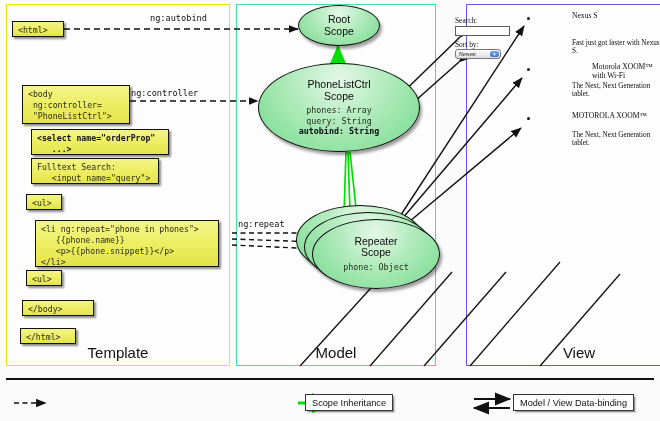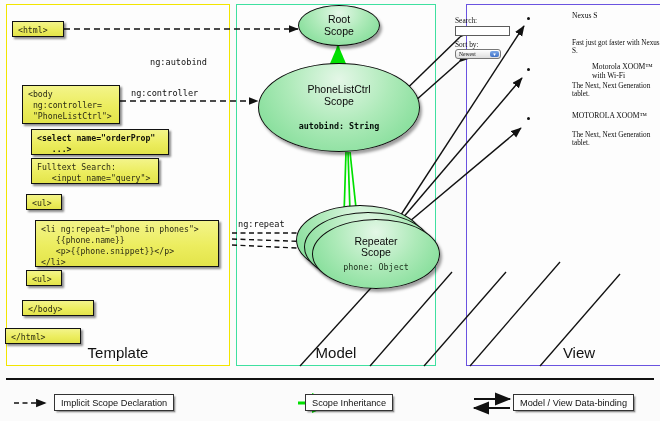--- a/index.html
+++ b/index.html
@@ -106,54 +106,55 @@
 
     <line x1="300" y1="366" x2="400" y2="256" stroke="#111" stroke-width="1.3"></line>
     <line x1="370" y1="366" x2="452" y2="272" stroke="#111" stroke-width="1.3"></line>
     <line x1="424" y1="366" x2="506" y2="272" stroke="#111" stroke-width="1.3"></line>
     <line x1="470" y1="366" x2="560" y2="262" stroke="#111" stroke-width="1.3"></line>
     <line x1="540" y1="366" x2="620" y2="274" stroke="#111" stroke-width="1.3"></line>
   </svg>
 
   <div class="codebox" style="left:12px;top:21px;width:52px;height:16px;">&lt;html&gt;</div>
 
-  <div class="codebox" style="left:22px;top:85px;width:98px;height:39px;">&lt;body
+  <div class="codebox" style="left:22px;top:85px;width:108px;height:39px;">&lt;body
  ng:controller=
  "PhoneListCtrl"&gt;</div>
 
   <div class="codebox bold" style="left:31px;top:129px;width:138px;height:26px;">&lt;select name="orderProp"
    ...&gt;</div>
 
   <div class="codebox" style="left:31px;top:158px;width:128px;height:26px;">Fulltext Search:
    &lt;input name="query"&gt;</div>
 
   <div class="codebox" style="left:26px;top:194px;width:36px;height:16px;">&lt;ul&gt;</div>
 
   <div class="codebox" style="left:35px;top:220px;width:184px;height:47px;">&lt;li ng:repeat="phone in phones"&gt;
    {{phone.name}}
    &lt;p&gt;{{phone.snippet}}&lt;/p&gt;
 &lt;/li&gt;</div>
 
   <div class="codebox" style="left:26px;top:270px;width:36px;height:16px;">&lt;ul&gt;</div>
 
   <div class="codebox" style="left:22px;top:300px;width:72px;height:16px;">&lt;/body&gt;</div>
 
-  <div class="codebox" style="left:5px;top:328px;width:76px;height:16px;">&lt;/html&gt;</div>
+  <div class="codebox" style="left:20px;top:328px;width:56px;height:16px;">&lt;/html&gt;</div>
 
-  <div class="conn-lbl" style="left:150px;top:13px;margin-top:44px;">ng:autobind</div>
+  <div class="conn-lbl" style="left:150px;top:13px;">ng:autobind</div>
   <div class="conn-lbl" style="left:131px;top:88px;">ng:controller</div>
   <div class="conn-lbl" style="left:238px;top:219px;">ng:repeat</div>
 
   <div class="ellipse" style="left:298px;top:5px;width:82px;height:41px;">
     <div class="ttl">Root<br>Scope</div>
   </div>
 
   <div class="ellipse" style="left:258px;top:63px;width:162px;height:89px;">
     <div class="ttl">PhoneListCtrl<br>Scope</div>
-    <div class="props"><br><b>autobind: String</b></div>
+    <div class="props"><span>phones: Array
+query: String</span><br><b>autobind: String</b></div>
   </div>
 
   <div class="ellipse" style="left:296px;top:205px;width:128px;height:70px;"></div>
   <div class="ellipse" style="left:304px;top:212px;width:128px;height:70px;"></div>
   <div class="ellipse" style="left:312px;top:219px;width:128px;height:70px;">
     <div class="ttl">Repeater<br>Scope</div>
     <div class="props">phone: Object</div>
   </div>
 
   <div class="view-lbl" style="left:455px;top:16px;">Search:</div>
@@ -179,17 +180,16 @@
 
   <div class="legend-rule" style="top:378px;"></div>
 
   <svg class="lay" style="top:0;">
     <line x1="14" y1="403" x2="46" y2="403" stroke="#111" stroke-width="1.6" stroke-dasharray="5,3.5" marker-end="url(#ah-blk)"></line>
     <line x1="298" y1="403" x2="334" y2="403" stroke="#00e000" stroke-width="3" marker-end="url(#ah-grn)"></line>
     <line x1="474" y1="399" x2="510" y2="399" stroke="#111" stroke-width="2.2" marker-end="url(#ah-blk2)"></line>
     <line x1="510" y1="408" x2="474" y2="408" stroke="#111" stroke-width="2.2" marker-end="url(#ah-blk2)"></line>
   </svg>
 
-  <div class="legend-box" style="left:54px;top:394px;">Implicit Scope Declaration</div>
   <div class="legend-box" style="left:305px;top:394px;">Scope Inheritance</div>
   <div class="legend-box" style="left:513px;top:394px;">Model / View Data-binding</div>
 
 </div>
 
 </body></html>

